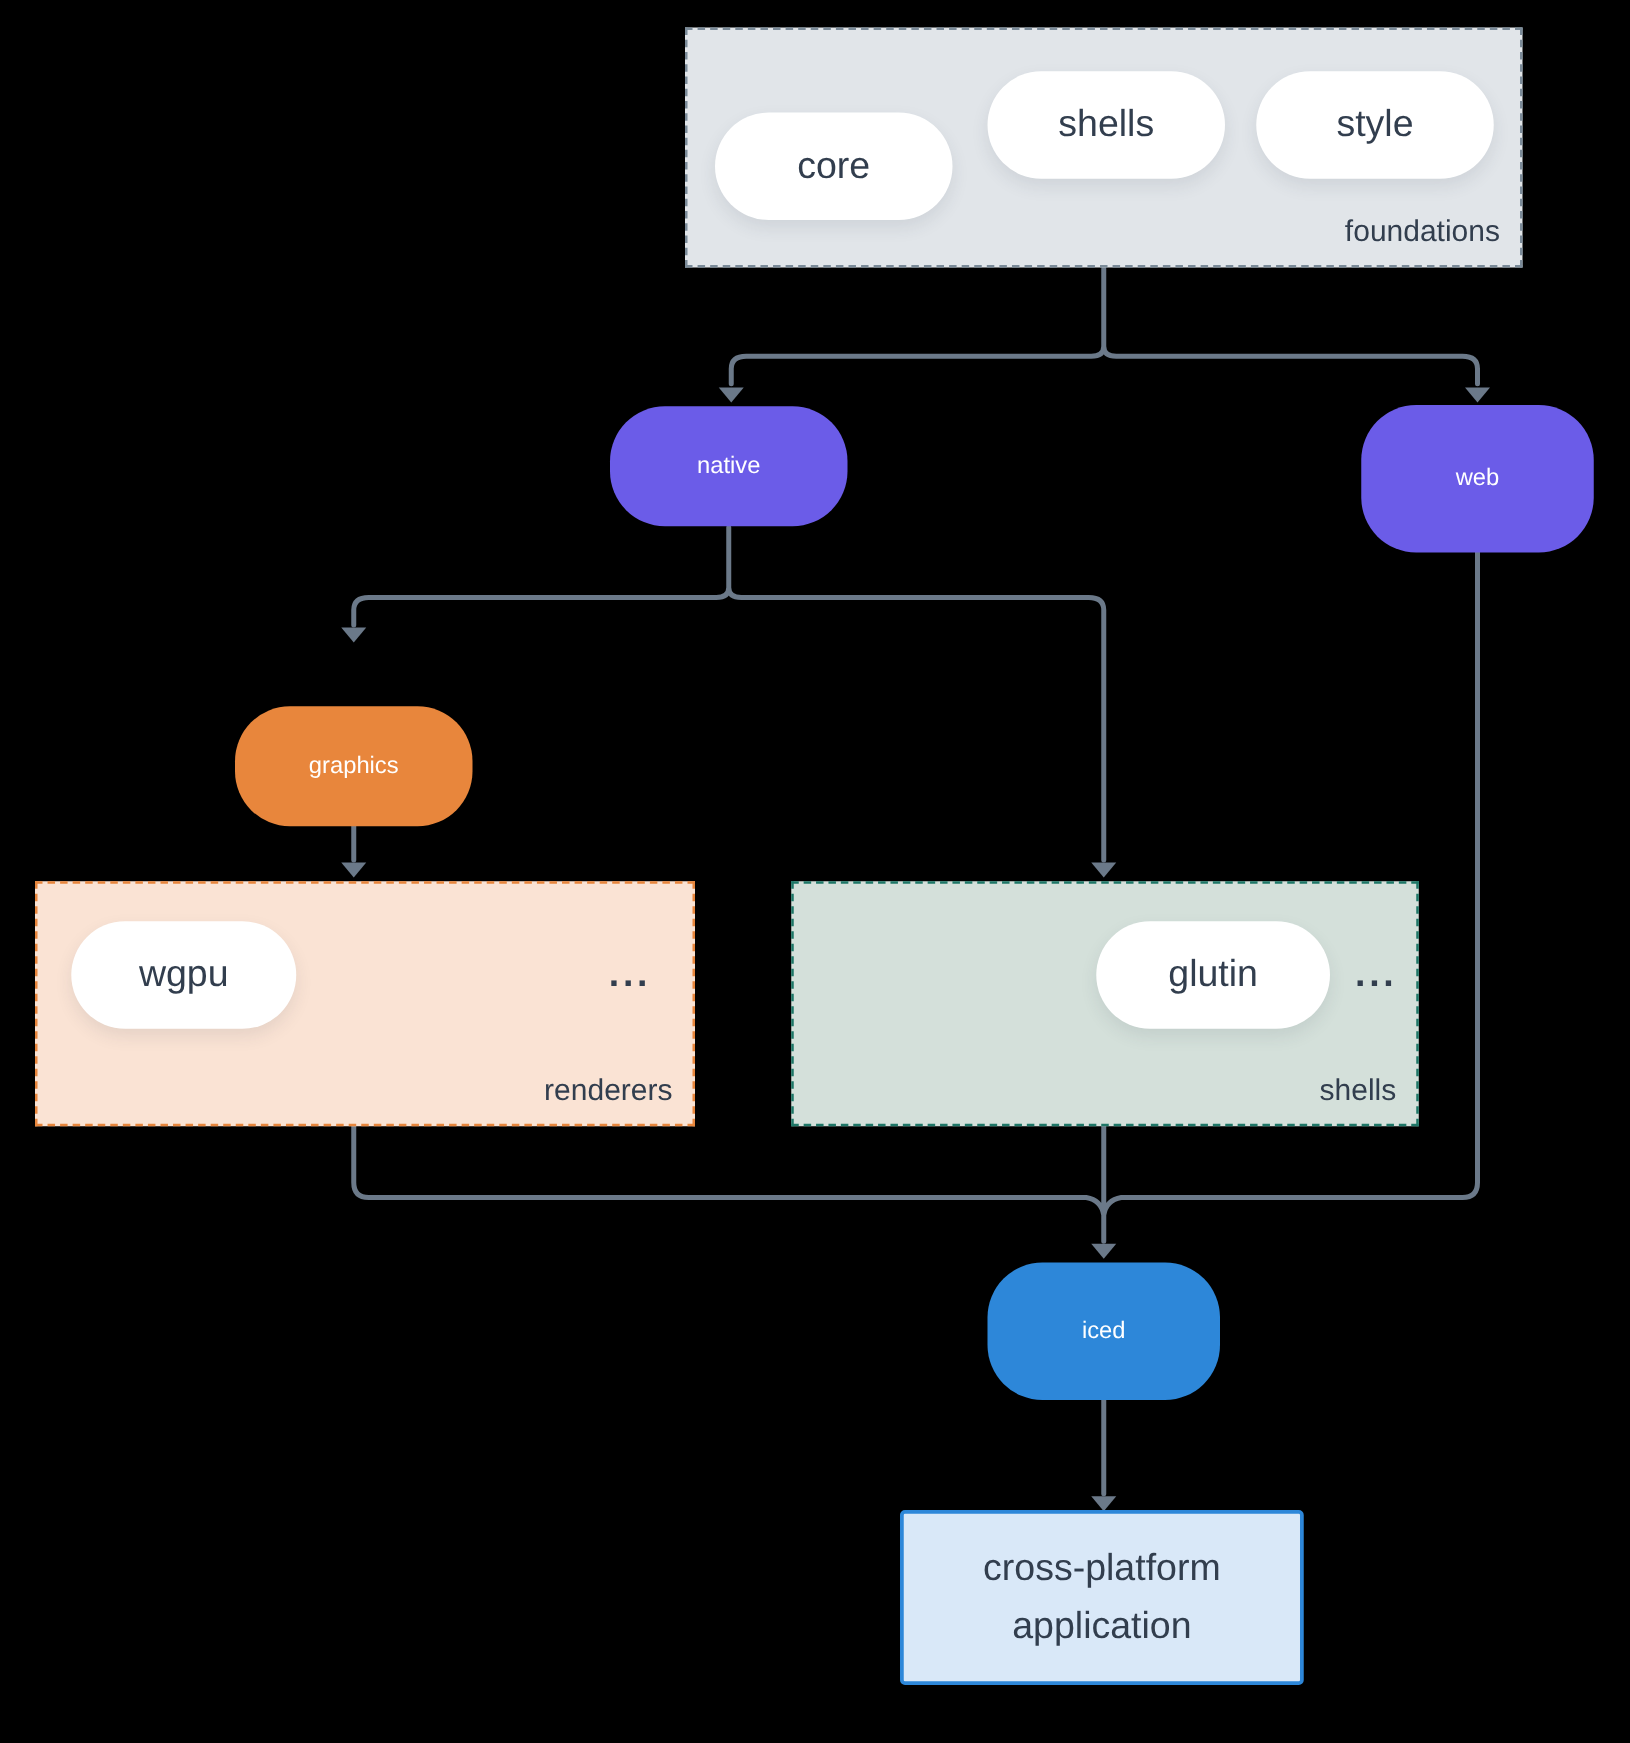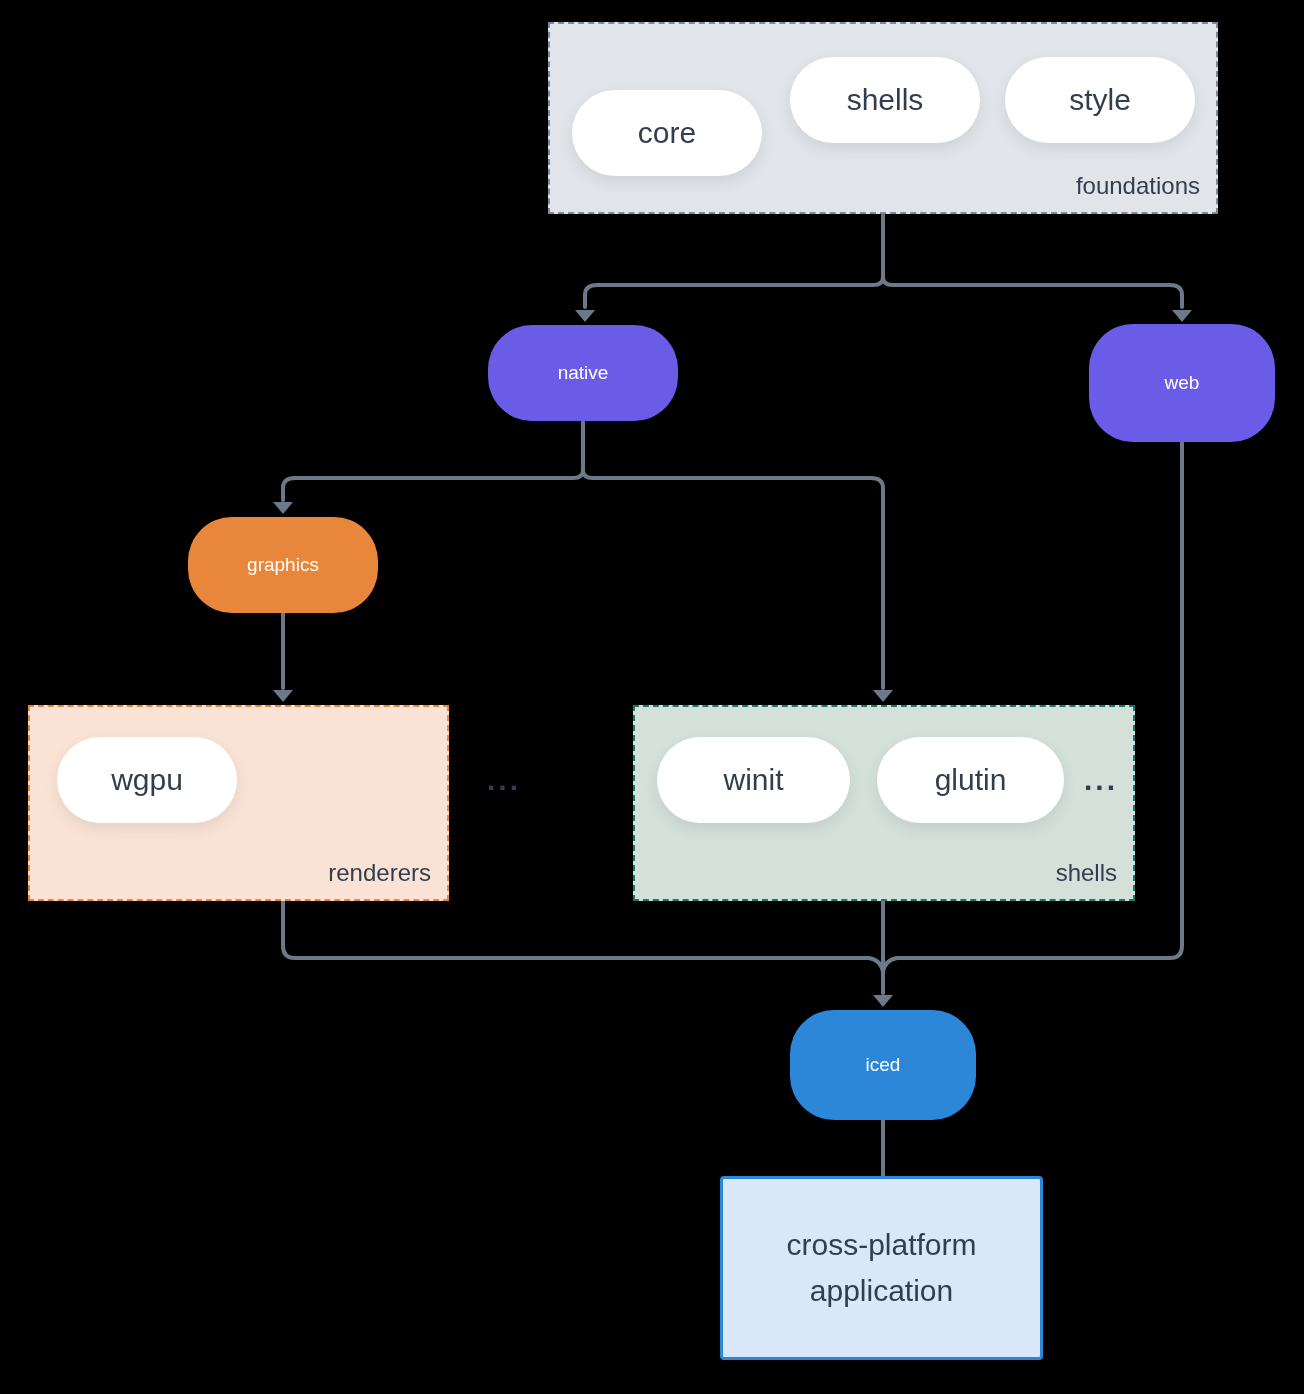--- a/index.html
+++ b/index.html
@@ -57,25 +57,25 @@
     font-size:30px;color:var(--node-text-dark);
     letter-spacing:3px;font-weight:700;
   }
   .node-pill{
     position:absolute;
     border-radius:44px;
     display:flex;align-items:center;justify-content:center;
     font-size:19px;color:#ffffff;
   }
   .node-pill.purple{background:var(--purple);}
-  .node-pill.orange{background:var(--orange);}
+  .node-pill.orange{background:var(--orange);margin-top:48px;}
   .node-pill.blue{background:var(--blue);}
   .app-box{
     position:absolute;
-    left:720px;top:1176px;width:323px;height:184px;
+    left:720px;top:1208px;width:323px;height:140px;
     background:var(--app-fill);
     border:3px solid var(--app-border);
     border-radius:4px;
     box-sizing:border-box;
     display:flex;align-items:center;justify-content:center;
     text-align:center;
     font-size:30px;line-height:1.55;color:var(--node-text-dark);
     padding:0 12px;
   }
 </style>
@@ -117,28 +117,27 @@
     <div class="white-pill" style="left:240px;top:33px;width:190px;height:86px;">shells</div>
     <div class="white-pill" style="left:455px;top:33px;width:190px;height:86px;">style</div>
     <div class="group-label">foundations</div>
   </div>
 
   <div class="node-pill purple" style="left:488px;top:325px;width:190px;height:96px;">native</div>
   <div class="node-pill purple" style="left:1089px;top:324px;width:186px;height:118px;">web</div>
 
   <div class="node-pill orange" style="left:188px;top:517px;width:190px;height:96px;">graphics</div>
 
-  <div class="group renderers" style="left:28px;top:705px;width:421px;height:196px;">
+  <div class="group renderers" style="left:28px;top:705px;width:528px;height:196px;">
     <div class="white-pill" style="left:27px;top:30px;width:180px;height:86px;">wgpu</div>
     <div class="ellipsis" style="left:444px;top:30px;width:60px;height:86px;">...</div>
     <div class="group-label">renderers</div>
   </div>
 
   <div class="group shells" style="left:633px;top:705px;width:502px;height:196px;">
-    <div class="white-pill" style="left:22px;top:30px;width:193px;height:86px;">winit</div>
     <div class="white-pill" style="left:242px;top:30px;width:187px;height:86px;">glutin</div>
     <div class="ellipsis" style="left:436px;top:30px;width:60px;height:86px;">...</div>
     <div class="group-label">shells</div>
   </div>
 
   <div class="node-pill blue" style="left:790px;top:1010px;width:186px;height:110px;">iced</div>
 
   <div class="app-box">cross-platform application</div>
 
 </div>

